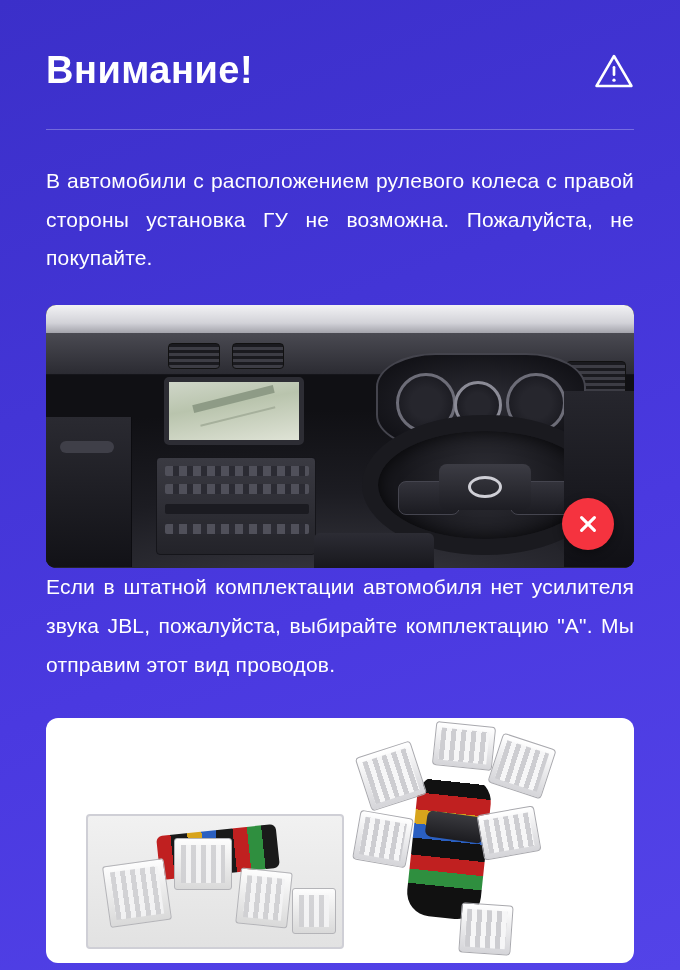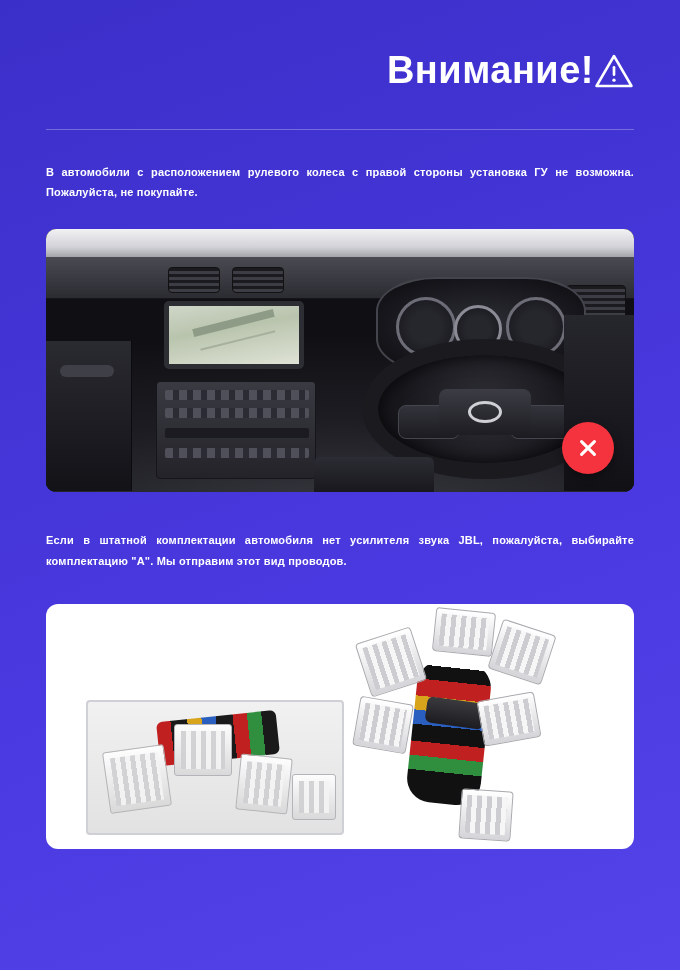--- a/index.html
+++ b/index.html
@@ -20,21 +20,21 @@
     position: absolute;
     left: 46px;
     top: 0;
     width: 588px;
     height: 970px;
   }
   
   .header {
     display: flex;
     align-items: center;
-    justify-content: flex-end;
+    justify-content: space-between;
     padding-top: 50px;
   }
   .title {
     color: #ffffff;
     font-size: 38px;
     font-weight: bold;
     letter-spacing: 0.5px;
     line-height: 1.1;
   }
   .warn-icon {
@@ -44,28 +44,27 @@
   }
   .divider {
     margin-top: 37px;
     height: 1px;
     background: rgba(255,255,255,0.28);
     width: 100%;
   }
   
   .para {
     color: #ffffff;
-    font-size: 11px;
+    font-size: 21px;
     line-height: 1.85;
     text-align: justify;
     letter-spacing: 0.2px;
-    font-weight: bold;
   }
   .para-1 { margin-top: 32px; }
-  .para-2 { margin-top: 38px; }
+  .para-2 { }
 
   
   .photo-card {
     position: relative;
     margin-top: 27px;
     width: 588px;
     height: 263px;
     border-radius: 10px;
     overflow: hidden;
     background: #0d0d11;

